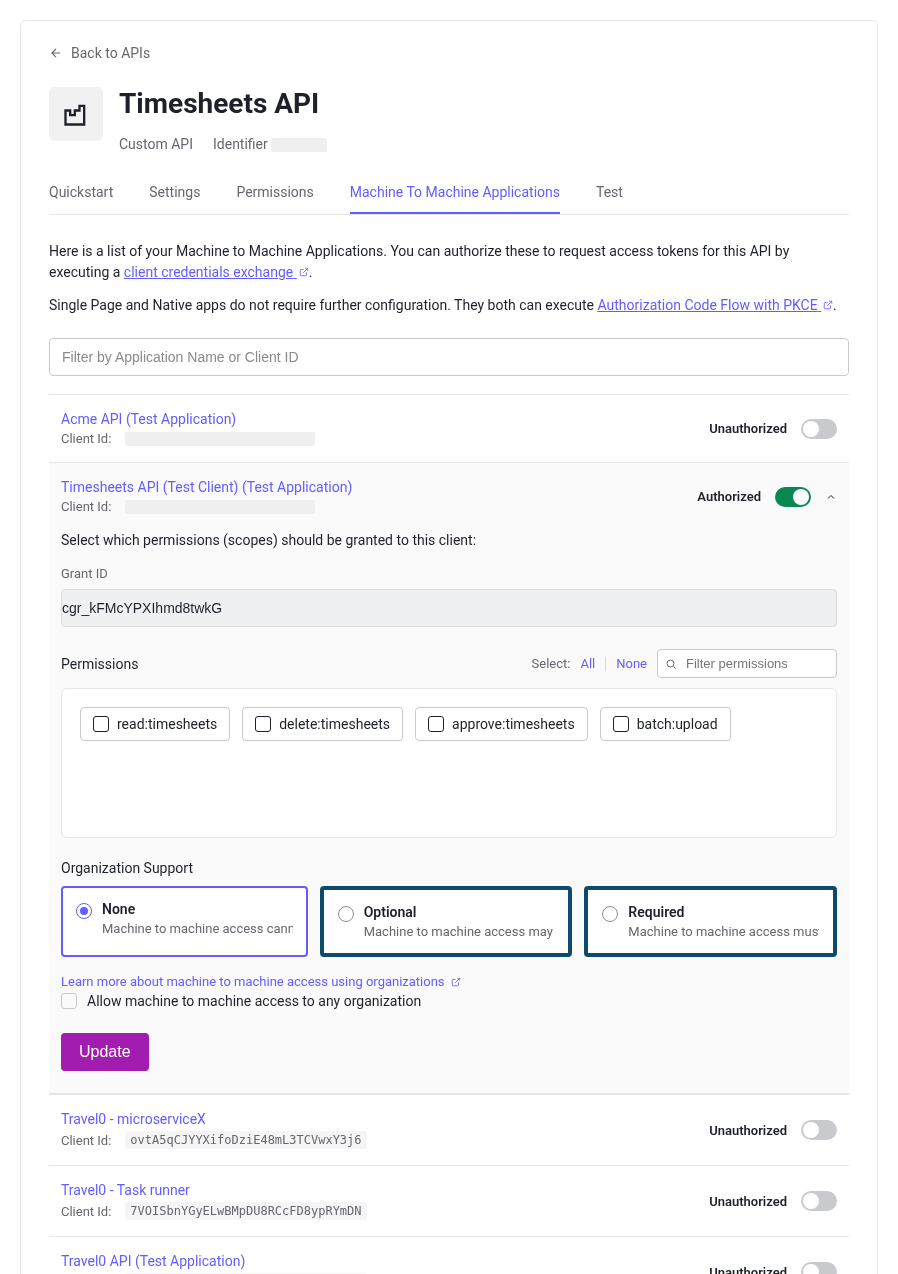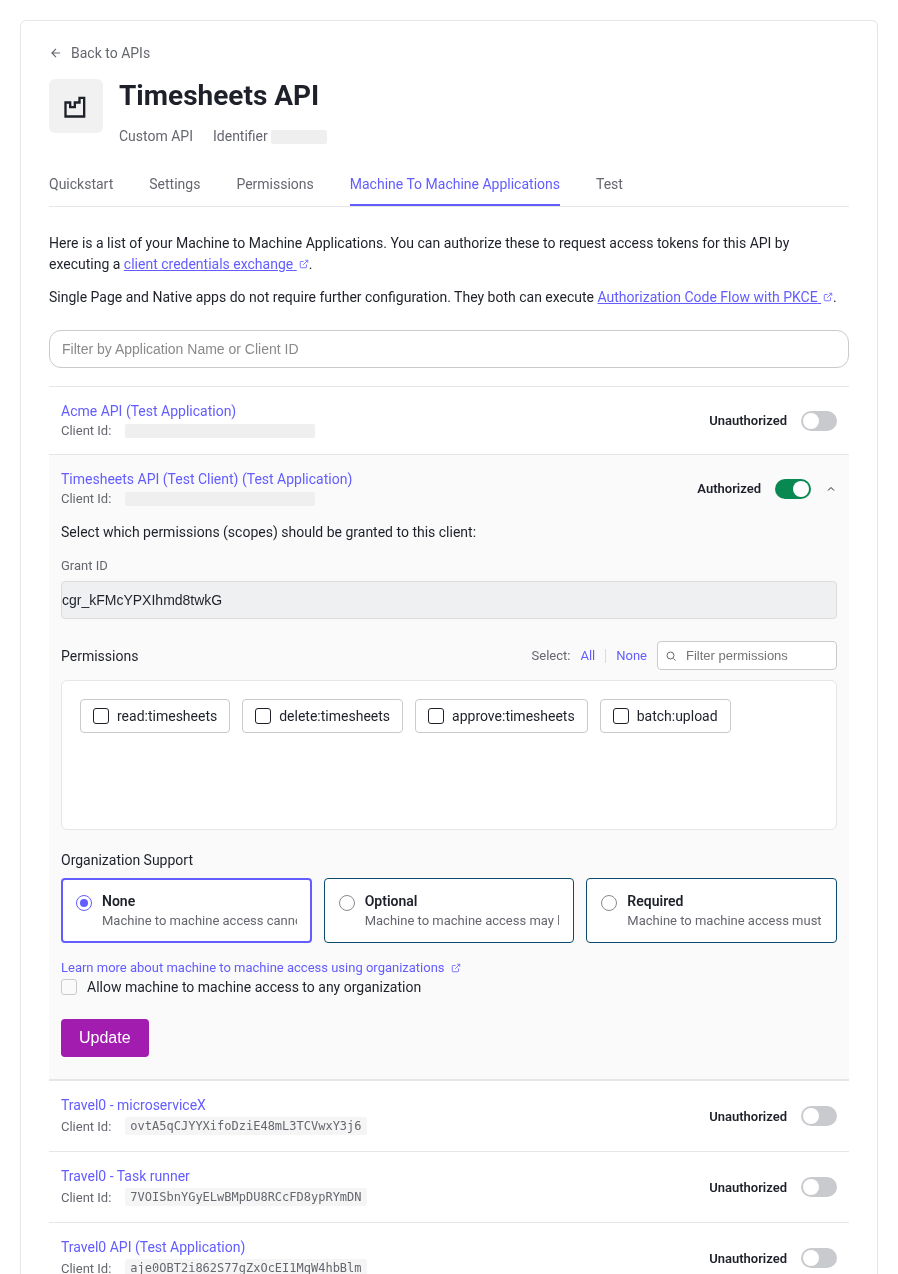--- a/index.html
+++ b/index.html
@@ -1,32 +1,32 @@
 <!DOCTYPE html>
 <html><head>
 <meta charset="utf-8">
 <style>
 * { box-sizing: border-box; margin: 0; padding: 0; }
 body { font-family: -apple-system, BlinkMacSystemFont, "Segoe UI", Roboto, sans-serif; background: #fff; color: #1e212a; padding: 20px; }
 .container { max-width: 860px; margin: 0 auto; border: 1px solid #e6e6e6; border-radius: 6px; padding: 24px 28px; }
-.back-link { display: flex; align-items: center; gap: 8px; color: #65676e; font-size: 14px; cursor: pointer; margin-bottom: 18px; }
+.back-link { display: flex; align-items: center; gap: 8px; color: #65676e; font-size: 14px; cursor: pointer; margin-bottom: 26px; }
 .back-link svg { width: 14px; height: 14px; }
 .header-row { display: flex; align-items: flex-start; gap: 16px; margin-bottom: 22px; }
 .api-icon { width: 54px; height: 54px; background: #f1f1f1; border-radius: 6px; display: flex; align-items: center; justify-content: center; }
 .api-icon svg { width: 28px; height: 28px; }
 .header-text h1 { font-size: 28px; font-weight: 700; margin-bottom: 16px; }
 .header-meta { display: flex; gap: 20px; font-size: 14px; color: #65676e; }
 .identifier-redact { display: inline-block; width: 56px; height: 14px; background: #efefef; border-radius: 2px; vertical-align: middle; }
 .tabs { display: flex; gap: 36px; border-bottom: 1px solid #e6e6e6; margin-bottom: 26px; }
 .tab { padding: 10px 0 12px; font-size: 14px; color: #65676e; cursor: pointer; border-bottom: 2px solid transparent; }
 .tab.active { color: #635dff; border-bottom-color: #635dff; }
 .intro { font-size: 14px; color: #1e212a; margin-bottom: 12px; line-height: 1.5; }
 .intro a { color: #635dff; text-decoration: underline; }
 .ext-icon { display: inline-block; width: 10px; height: 10px; margin-left: 2px; }
-.filter-input { width: 100%; border: 1px solid #c9cace; border-radius: 12px; padding: 10px 12px; font-size: 14px; margin: 10px 0 18px; }
+.filter-input { width: 100%; border: 1px solid #c9cace; border-radius: 4px; padding: 10px 12px; font-size: 14px; margin: 10px 0 18px; }
 .filter-input::placeholder { color: #8a8a8a; }
 .app-row { display: flex; align-items: center; justify-content: space-between; padding: 16px 12px; border-top: 1px solid #e6e6e6; }
 .app-row.expanded-head { background: #fafafa; border-top: 1px solid #e6e6e6; padding-bottom: 12px; }
 .app-left .app-name { color: #635dff; font-size: 14px; margin-bottom: 4px; cursor: pointer; }
 .app-left .client-id { font-size: 13px; color: #65676e; display: flex; align-items: center; gap: 14px; }
 .client-id .redact { display: inline-block; width: 190px; height: 14px; background: #efefef; border-radius: 2px; }
 .client-id code { font-family: ui-monospace, Menlo, monospace; background: #f5f5f5; padding: 2px 5px; border-radius: 3px; font-size: 12px; }
 .app-right { display: flex; align-items: center; gap: 14px; }
 .auth-label { font-size: 13px; font-weight: 600; color: #1e212a; }
 .toggle { width: 36px; height: 20px; background: #c9cace; border-radius: 10px; position: relative; cursor: pointer; }
@@ -45,21 +45,21 @@
 .perm-head .right a { color: #635dff; cursor: pointer; }
 .perm-head .right .divider { width: 1px; height: 14px; background: #dcdcdc; }
 .perm-filter { position: relative; }
 .perm-filter input { border: 1px solid #c9cace; border-radius: 4px; padding: 6px 8px 6px 28px; font-size: 13px; width: 180px; }
 .perm-filter svg { position: absolute; left: 8px; top: 50%; transform: translateY(-50%); width: 12px; height: 12px; color: #65676e; }
 .perm-box { background: #fff; border: 1px solid #e6e6e6; border-radius: 6px; padding: 18px; display: flex; flex-wrap: wrap; gap: 12px; min-height: 150px; margin-bottom: 22px; align-content: flex-start; text-align: right; }
 .perm-chip { display: flex; align-items: center; gap: 8px; border: 1px solid #c9cace; border-radius: 4px; padding: 8px 12px; font-size: 14px; cursor: pointer; background: #fff; }
 .perm-chip .cb { width: 16px; height: 16px; border: 1.5px solid #1e212a; border-radius: 3px; }
 .org-sup-title { font-size: 14px; margin-bottom: 10px; }
 .org-options { display: flex; gap: 12px; margin-bottom: 14px; }
-.org-opt { flex: 1; border: 1px solid #0c4a6e; border-radius: 4px; padding: 14px; display: flex; gap: 10px; cursor: pointer; background: #fff; overflow: hidden; }
+.org-opt { flex: 1; border: 4px solid #0c4a6e; border-radius: 4px; padding: 14px; display: flex; gap: 10px; cursor: pointer; background: #fff; overflow: hidden; }
 .org-opt.selected { border: 2px solid #635dff; padding: 13px; }
 .radio { width: 16px; height: 16px; border: 1.5px solid #8a8a8a; border-radius: 50%; flex-shrink: 0; margin-top: 2px; position: relative; }
 .org-opt.selected .radio { border-color: #635dff; }
 .org-opt.selected .radio::after { content: ''; position: absolute; width: 8px; height: 8px; background: #635dff; border-radius: 50%; top: 50%; left: 50%; transform: translate(-50%,-50%); }
 .org-opt .opt-body { overflow: hidden; }
 .org-opt .opt-title { font-weight: 600; font-size: 14px; margin-bottom: 4px; }
 .org-opt .opt-desc { font-size: 13px; color: #65676e; white-space: nowrap; overflow: hidden; text-overflow: clip; }
 .learn-link { font-size: 13px; color: #635dff; display: inline-flex; align-items: center; gap: 4px; margin-bottom: 4px; cursor: pointer; }
 .allow-row { display: flex; align-items: center; gap: 10px; font-size: 14px; color: #1e212a; margin-bottom: 24px; }
 .allow-row .cb { width: 16px; height: 16px; border: 1.5px solid #c9cace; border-radius: 3px; cursor: pointer; }

